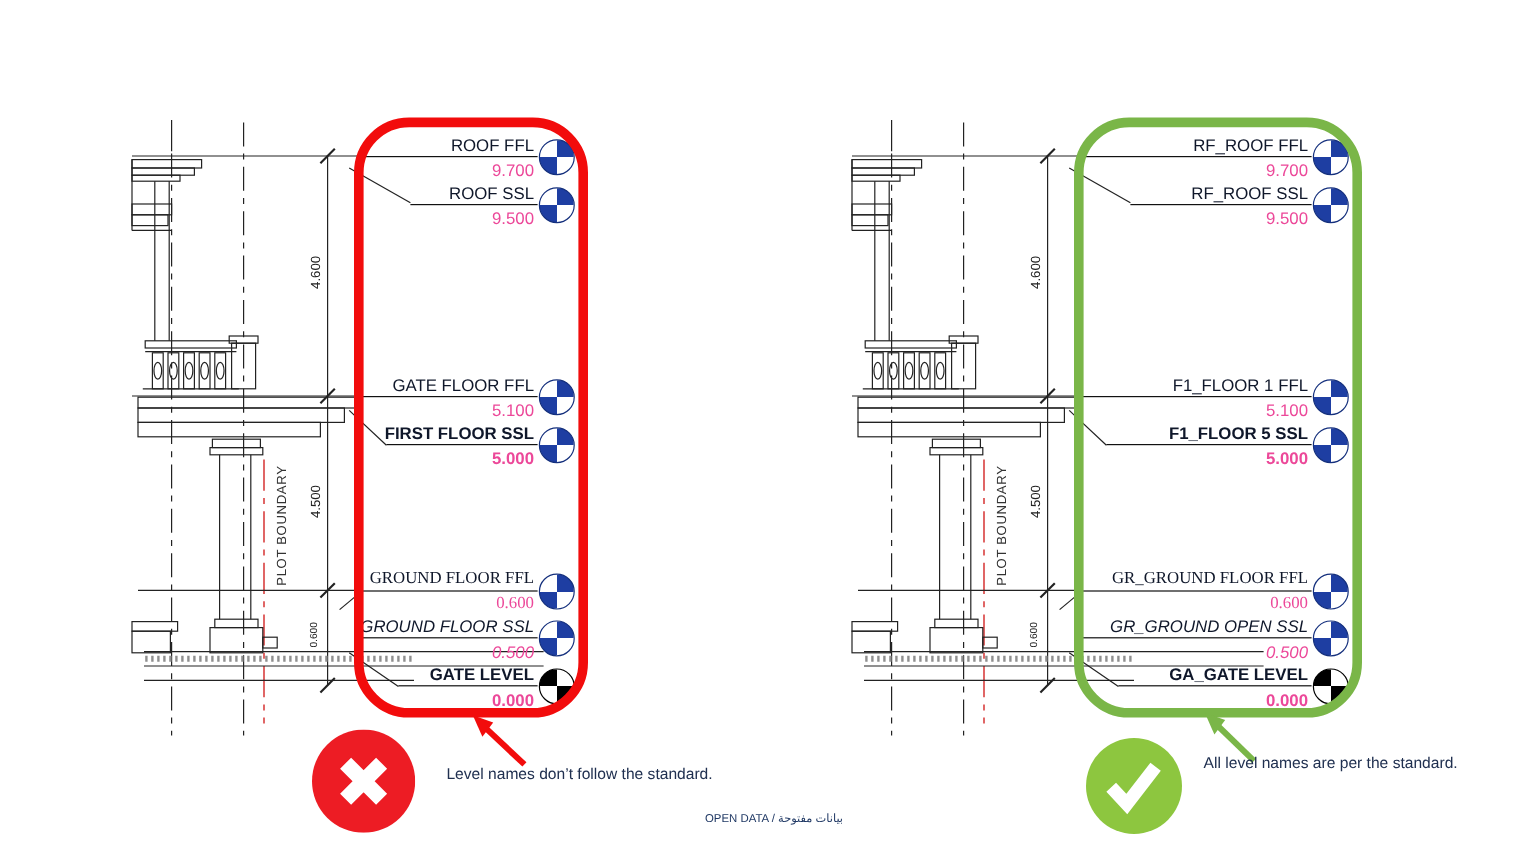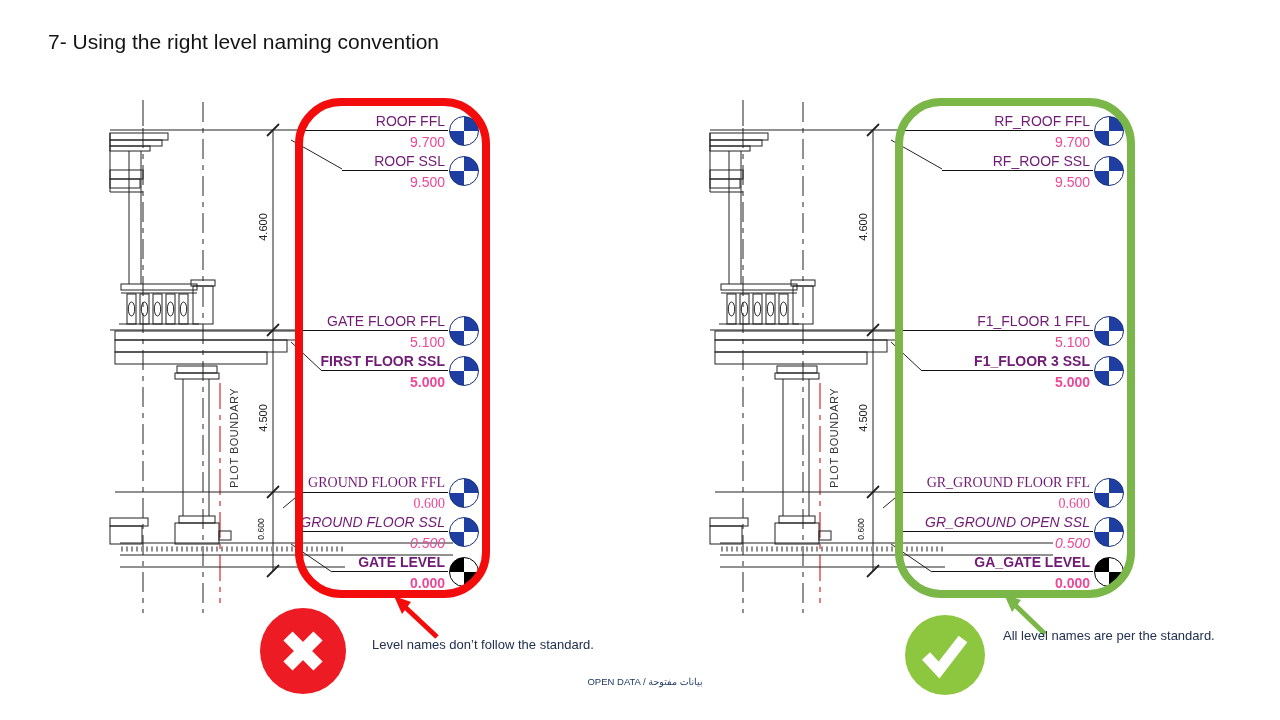--- a/index.html
+++ b/index.html
@@ -23,21 +23,21 @@
   .p-left .level{right:117px;}
   .p-right .level{right:72px;}
   .lv0{top:42px;}
   .lv1{top:82px;left:257px !important;}
   .lv2{top:242px;}
   .lv3{top:282px;left:237px !important;font-weight:bold;}
   .lv4{top:404px;font-family:Liberation Serif, serif;}
   .lv5{top:443px;font-style:italic;}
   .lv6{top:483px;left:247px !important;font-weight:bold;}
 
-  .lbl{position:absolute;right:3px;bottom:2px;font-size:14px;color:#701a75;white-space:nowrap;}
+  .lbl{position:absolute;right:3px;bottom:2px;font-size:14px;color:#0f172a;white-space:nowrap;}
   .val{position:absolute;right:3px;top:3px;font-size:14px;color:#ec4899;white-space:nowrap;}
 
   .marker{position:absolute;right:-31px;top:-15px;width:30px;height:30px;border-radius:50%;
     box-sizing:border-box;}
   .marker.blue{border:1.5px solid #15307d;
     background:conic-gradient(#1e3ea2 0 90deg,#fff 90deg 180deg,#1e3ea2 180deg 270deg,#fff 270deg 360deg);}
   .marker.black{border:1.5px solid #000;
     background:conic-gradient(#fff 0 90deg,#000 90deg 180deg,#fff 180deg 270deg,#000 270deg 360deg);}
 
   .verdict{position:absolute;z-index:3;}
@@ -49,21 +49,20 @@
   .p-right .caption{left:318px;top:540px;}
 
   .footer{position:absolute;left:540px;top:676px;width:210px;text-align:center;
     font-size:9.5px;color:#1f3864;}
 </style>
 </head>
 <body>
 
 <div class="slide">
 
-  <h1 class="title">7- Using the right level naming convention</h1>
 
   <svg width="0" height="0" style="position:absolute" aria-hidden="true">
     <defs>
       <g id="facade" stroke="#222" stroke-width="1" fill="none">
 
         <line x1="58" y1="12" x2="58" y2="38"></line>
         <line x1="58" y1="40" x2="58" y2="525" stroke-dasharray="20 6 5 6"></line>
         <line x1="118" y1="14" x2="118" y2="525" stroke-dasharray="20 6 5 6"></line>
 
         <line x1="135" y1="295" x2="135" y2="515" stroke="#cc0000" stroke-dasharray="26 6 5 6"></line>
@@ -208,21 +207,21 @@
       <span class="lbl">RF_ROOF SSL</span>
       <span class="val">9.500</span>
       <span class="marker blue"></span>
     </div>
     <div class="level lv2">
       <span class="lbl">F1_FLOOR 1 FFL</span>
       <span class="val">5.100</span>
       <span class="marker blue"></span>
     </div>
     <div class="level lv3">
-      <span class="lbl">F1_FLOOR 3 SSL</span>
+      <span class="lbl">F1_FLOOR 5 SSL</span>
       <span class="val">5.000</span>
       <span class="marker blue"></span>
     </div>
     <div class="level lv4">
       <span class="lbl">GR_GROUND FLOOR FFL</span>
       <span class="val">0.600</span>
       <span class="marker blue"></span>
     </div>
     <div class="level lv5">
       <span class="lbl">GR_GROUND OPEN SSL</span>

